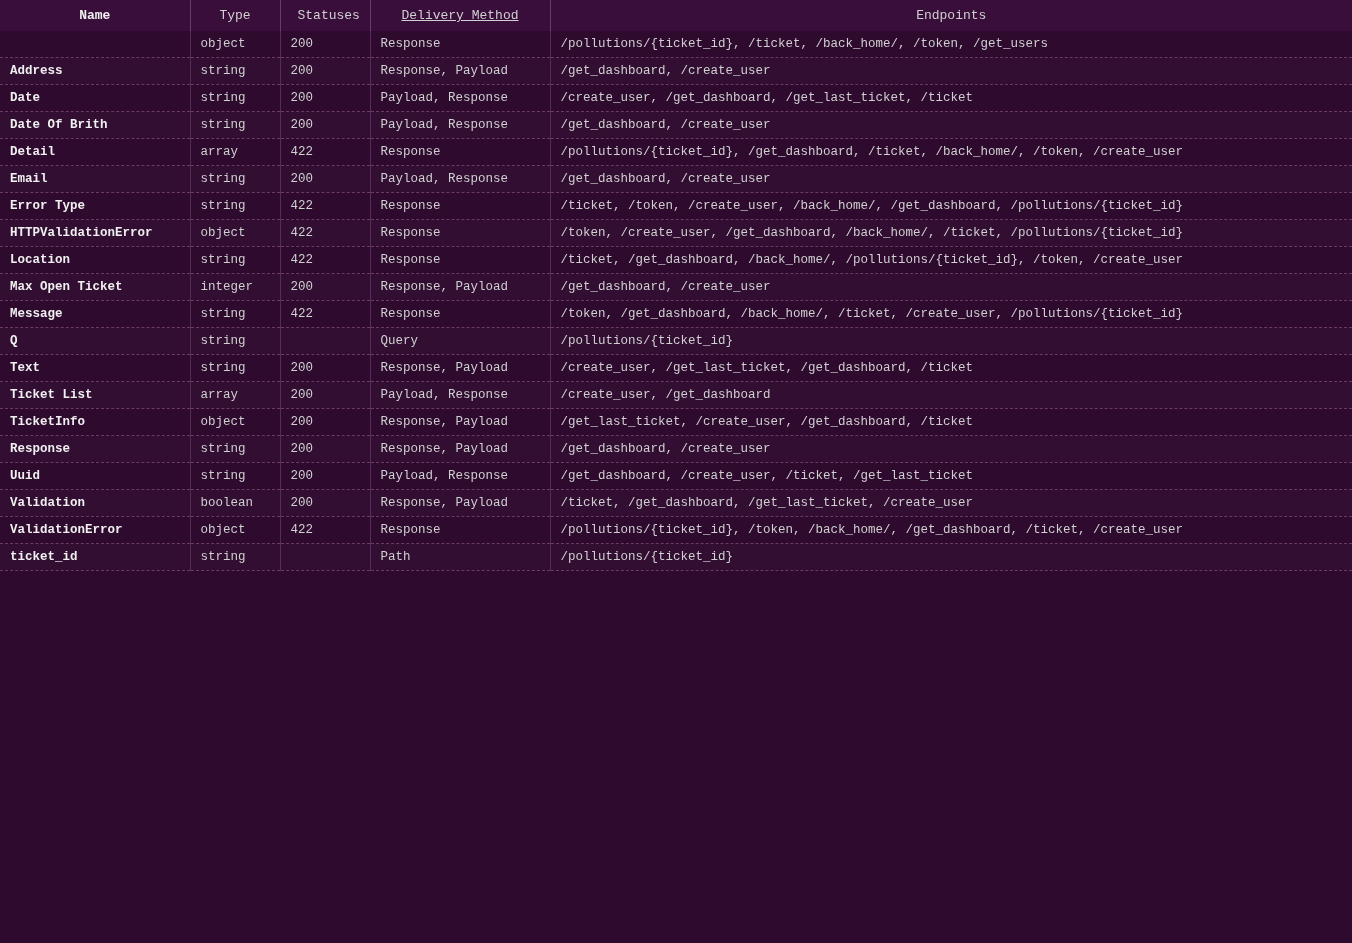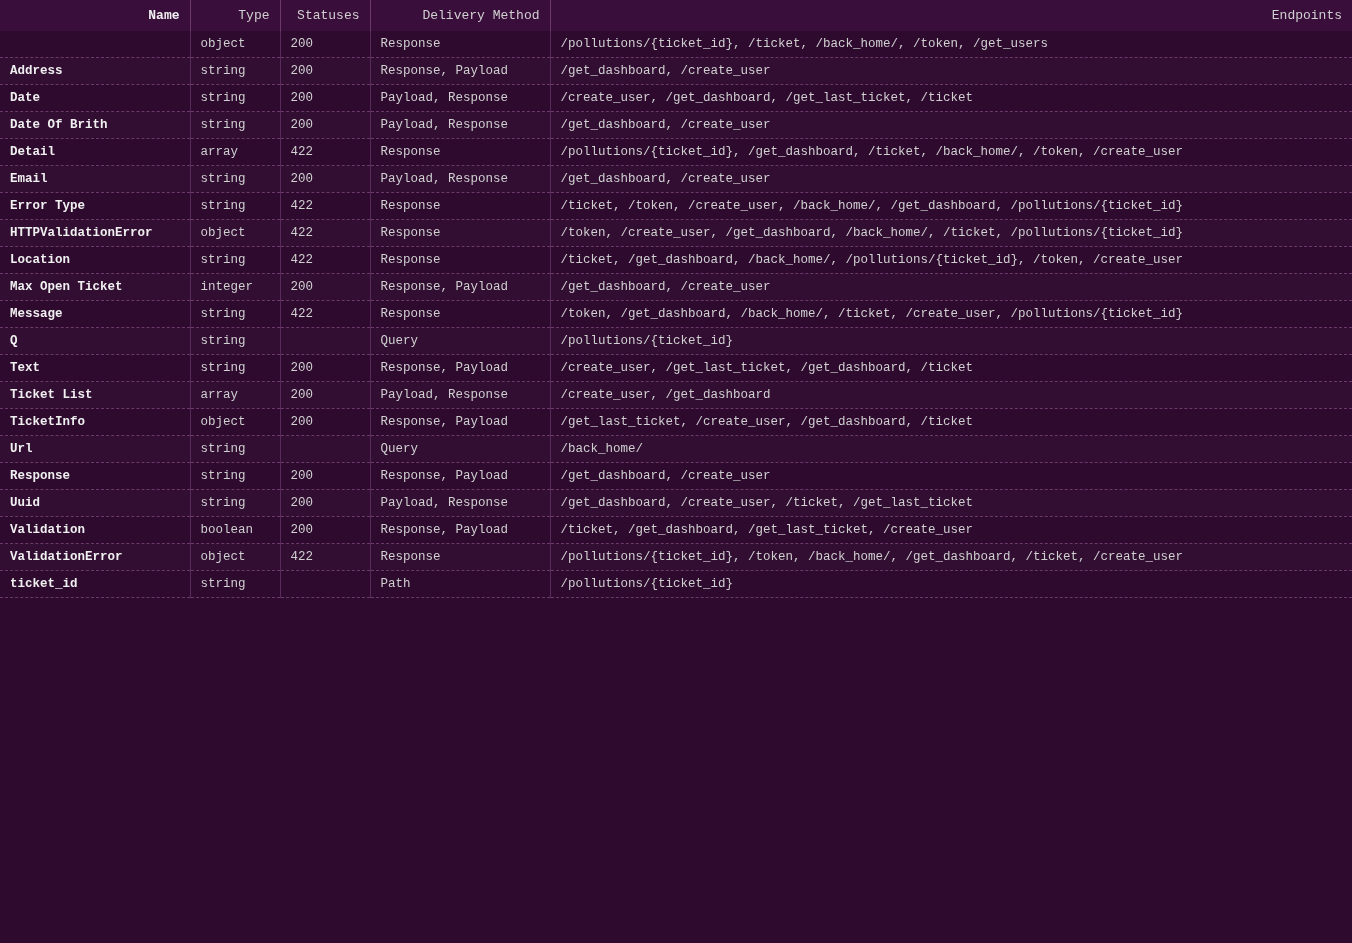--- a/index.html
+++ b/index.html
@@ -15,22 +15,22 @@
     }
     table {
       width: 100%;
       border-collapse: collapse;
       table-layout: fixed;
     }
     thead tr {
       background-color: #3a0e3b;
     }
     thead th {
-      padding: 8px 10px;
-      text-align: right;
+      padding: 8px 17px;
+      text-align: center;
       color: #e0e0e0;
       font-weight: normal;
       border-right: 1px solid #6b3a6b;
       font-size: 13px;
       margin-left: 28px;
     }
     thead th:last-child {
       border-right: none;
     }
     tbody tr {
@@ -67,21 +67,21 @@
     .col-delivery {
       width: 180px;
       color: #d0d0d0;
     }
     .col-endpoints {
       color: #d0d0d0;
     }
     thead th.col-name { width: 190px; }
     thead th.col-type { width: 90px; }
     thead th.col-statuses { width: 90px; }
-    thead th.col-delivery { width: 180px; }
+    thead th.col-delivery { width: 180px; text-decoration: underline; }
   </style>
 </head>
 <body>
 
 <table>
   <thead>
     <tr>
       <th class="col-name">Name</th>
       <th class="col-type">Type</th>
       <th class="col-statuses">Statuses</th>
@@ -189,27 +189,20 @@
         <td class="col-endpoints">/create_user, /get_dashboard</td>
       </tr>
       <tr>
         <td class="col-name"><b>TicketInfo</b></td>
         <td class="col-type">object</td>
         <td class="col-statuses">200</td>
         <td class="col-delivery">Response, Payload</td>
         <td class="col-endpoints">/get_last_ticket, /create_user, /get_dashboard, /ticket</td>
       </tr>
       <tr>
-        <td class="col-name"><b>Url</b></td>
-        <td class="col-type">string</td>
-        <td class="col-statuses"></td>
-        <td class="col-delivery">Query</td>
-        <td class="col-endpoints">/back_home/</td>
-      </tr>
-      <tr>
         <td class="col-name"><b>Response</b></td>
         <td class="col-type">string</td>
         <td class="col-statuses">200</td>
         <td class="col-delivery">Response, Payload</td>
         <td class="col-endpoints">/get_dashboard, /create_user</td>
       </tr>
       <tr>
         <td class="col-name"><b>Uuid</b></td>
         <td class="col-type">string</td>
         <td class="col-statuses">200</td>

